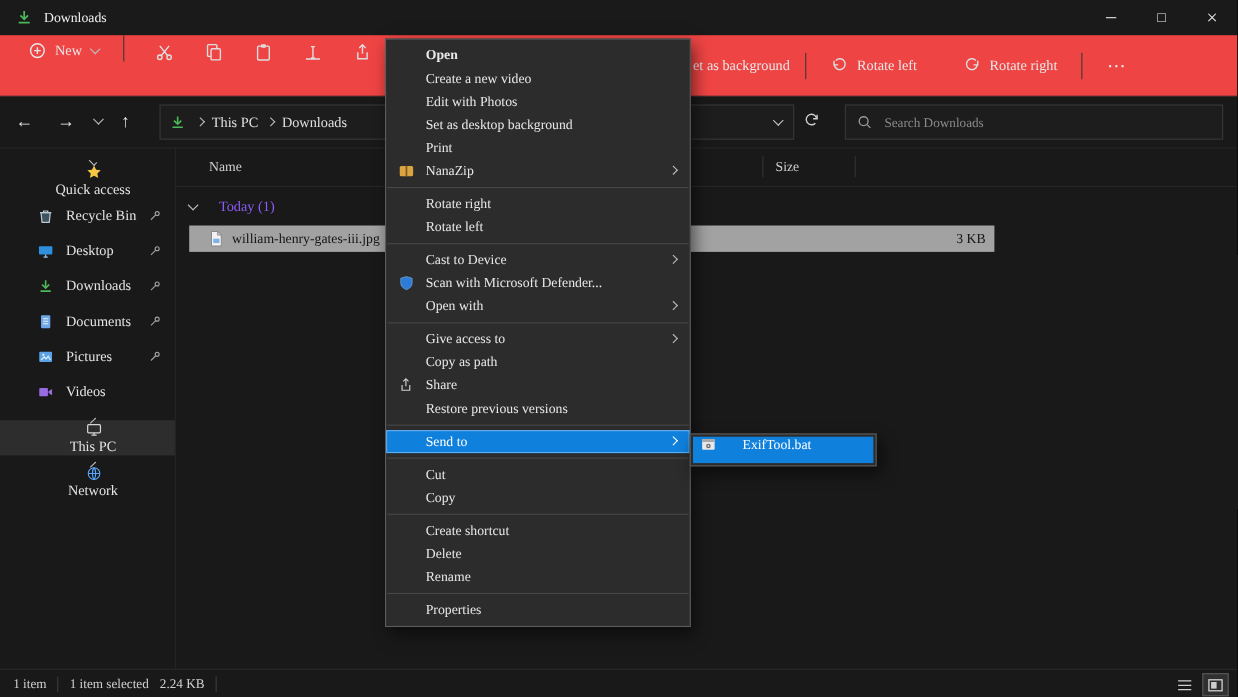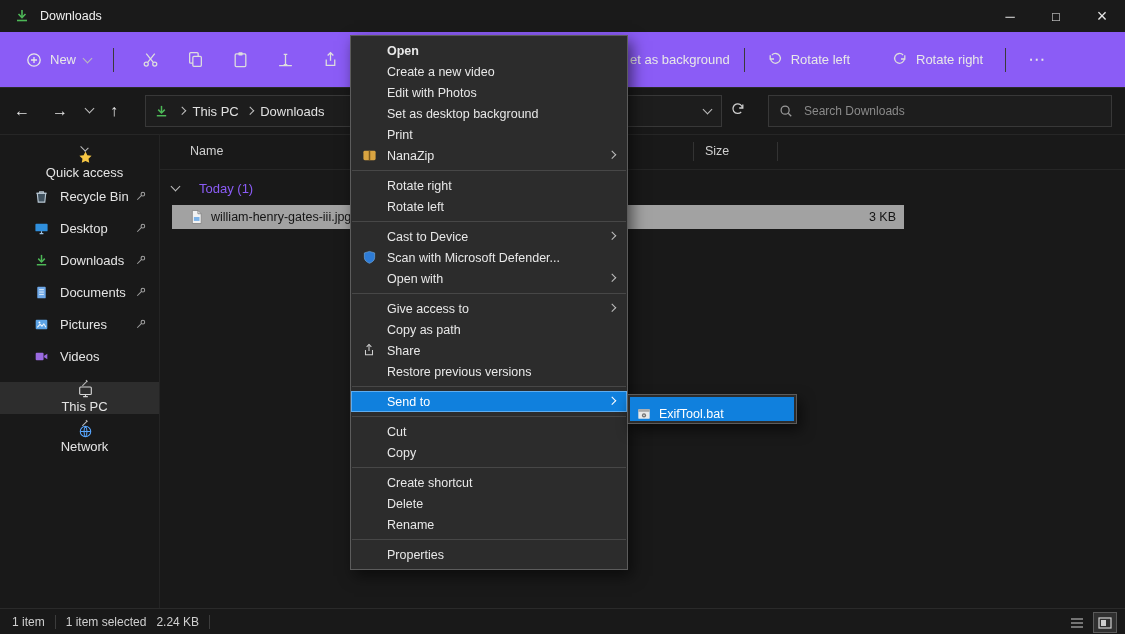--- a/index.html
+++ b/index.html
@@ -1,32 +1,32 @@
 <!DOCTYPE html>
 <html><head>
 <meta charset="utf-8">
 <style>
   html,body{margin:0;padding:0;background:#000;}
   .win{
     position:relative;width:1125px;height:634px;overflow:hidden;
     background:#191919;color:#fff;
-    font-family:Liberation Sans, sans-serif;font-size:13px;
+    font-family:Liberation Serif, serif;font-size:13px;
     user-select:none;
   }
   .abs{position:absolute;}
   svg{display:block;}
   
   .titlebar{top:0;left:0;width:100%;height:32px;background:#1a1a1a;display:flex;align-items:center;}
   .titlebar .appicon{margin:0 10px 0 14px;}
   .titlebar .title{font-size:12.5px;color:#f0f0f0;}
   .wincontrols{position:absolute;right:0;top:0;height:32px;display:flex;}
   .wcbtn{width:46px;height:32px;display:flex;align-items:center;justify-content:center;color:#e6e6e6;font-size:13px;}
   .wcbtn.close{font-size:18px;}
   
-  .toolbar{top:32px;left:0;width:100%;height:56px;background:#8b5cf6;border-bottom:1px solid #2a2a2a;display:flex;align-items:center;padding:0 0 0 18px;box-sizing:border-box;}
+  .toolbar{top:32px;left:0;width:100%;height:56px;background:#ef4444;border-bottom:1px solid #2a2a2a;display:flex;align-items:flex-start;padding:0 0 0 18px;box-sizing:border-box;}
   .tbbtn{display:flex;align-items:center;gap:8px;color:#e8e8e8;padding:6px 8px;border-radius:4px;}
   .vdiv{width:1px;height:24px;background:#3a3a3a;margin:0 14px;}
   .iconbtn{padding:7px 14px;display:flex;align-items:center;}
   .tb-right{position:absolute;left:630px;top:0;height:100%;display:flex;align-items:center;color:#e8e8e8;}
   .tb-right .gap26{width:26px;}
   
   .cv{display:inline-block;width:6px;height:6px;border-right:1.4px solid #bdbdbd;border-bottom:1.4px solid #bdbdbd;}
   .cv.down{transform:rotate(45deg);margin-top:-3px;}
   .cv.right{transform:rotate(-45deg);}
   .cv.sm{width:4.5px;height:4.5px;}
@@ -70,21 +70,21 @@
   .mi{position:relative;height:21px;display:flex;align-items:center;padding:0 26px 0 36px;color:#e8e8e8;font-size:12.5px;white-space:nowrap;}
   .mi .milabel{pointer-events:none;}
   .mi.bold .milabel{font-weight:bold;}
   .mi .miicon{position:absolute;left:11px;top:3px;width:15px;height:15px;}
   .mi .michev{position:absolute;right:13px;top:7px;}
   .mi.selected{background:#1080dd;color:#fff;box-shadow:inset 0 0 0 1px rgba(160,210,255,.55);}
   .mi.selected .cv{border-color:#fff;}
   .msep{height:1px;background:#474747;margin:4px 1px;}
   
   .submenu{left:627px;top:394px;width:170px;background:#2c2c2c;border:1px solid #5c5c5c;box-shadow:4px 6px 14px rgba(0,0,0,.55);padding:2px;box-sizing:border-box;z-index:11;}
-  .smi{position:relative;height:24px;display:flex;align-items:flex-end;gap:8px;padding:0 8px 0 7px;font-size:12.5px;color:#fff;}
+  .smi{position:relative;height:24px;display:flex;align-items:flex-start;gap:24px;padding:0 8px 0 7px;font-size:12.5px;color:#fff;}
   .smi.selected{background:#1080dd;}
 </style>
 </head>
 <body>
 
 <div class="win">
 
   <div class="abs titlebar">
     <span class="appicon">
       <svg width="16" height="16" viewBox="0 0 16 16" fill="none" stroke="#4db857" stroke-width="1.6">

